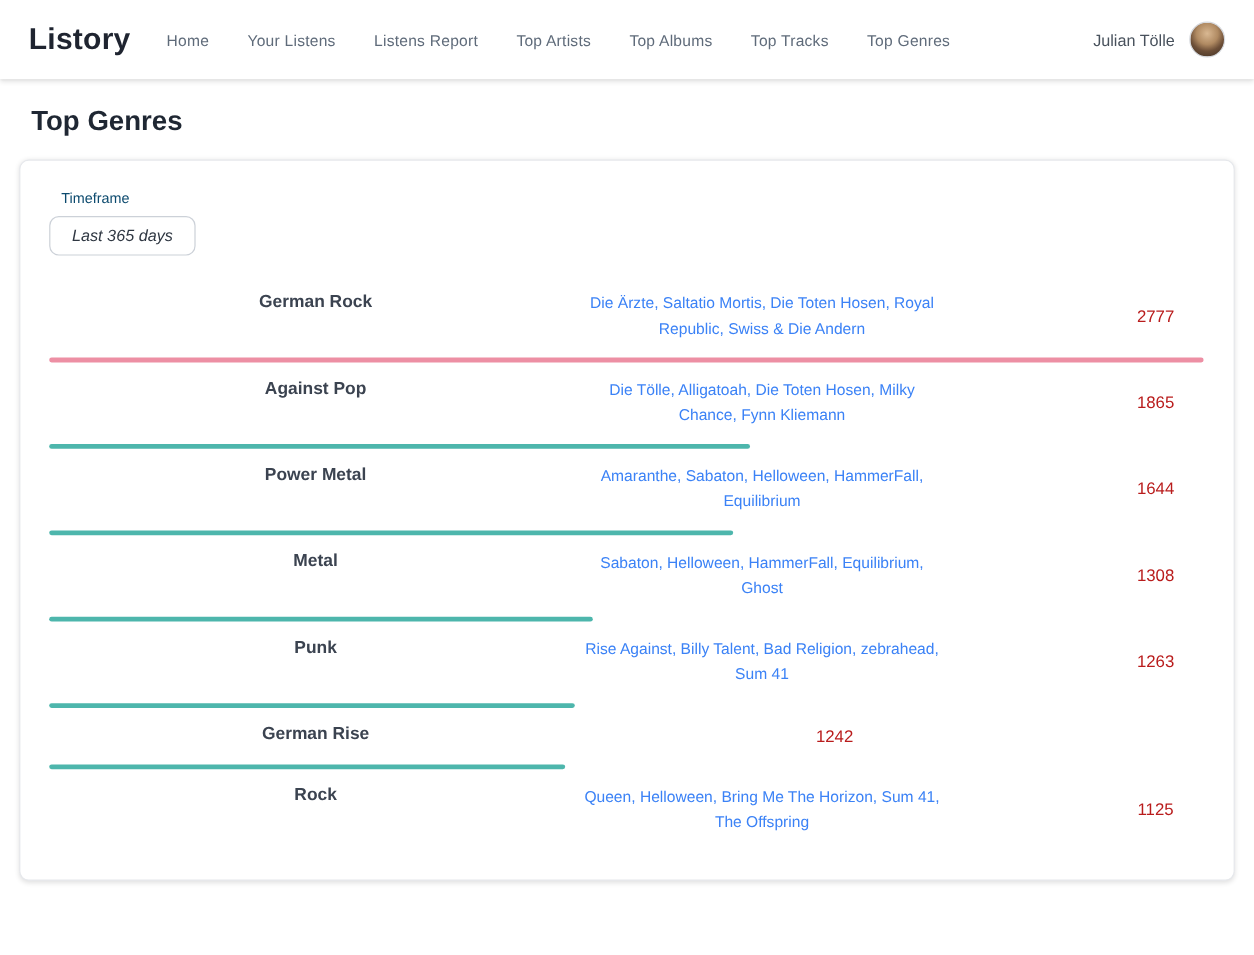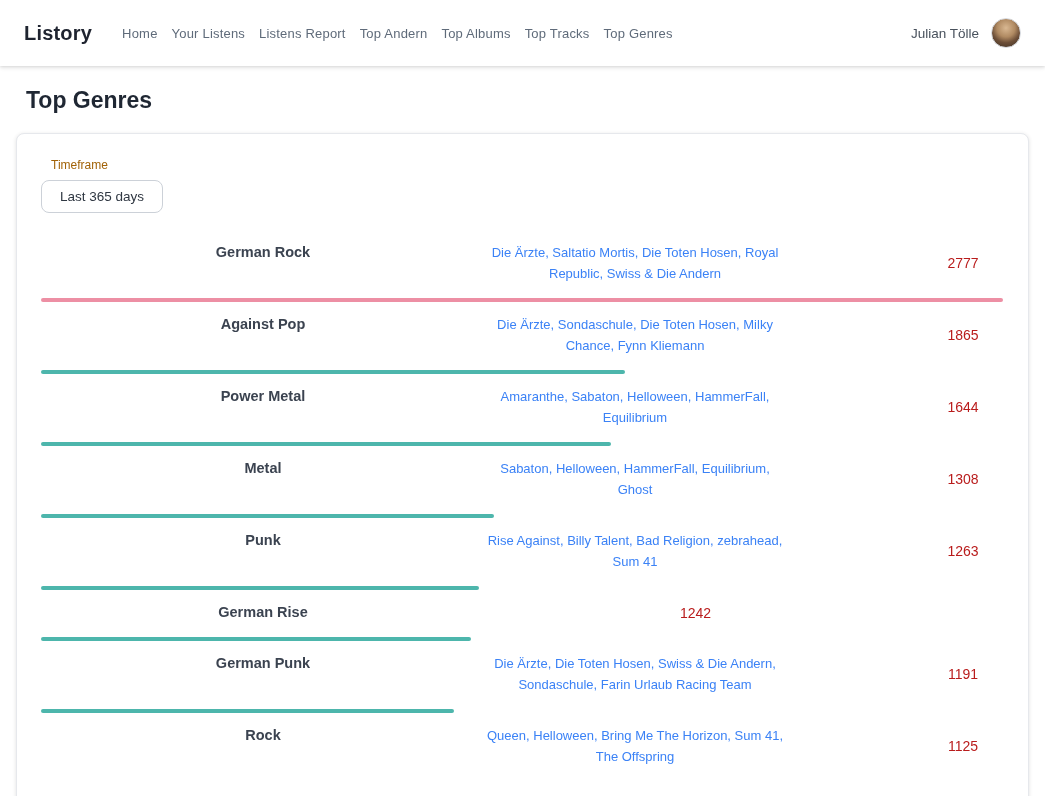--- a/index.html
+++ b/index.html
@@ -11,24 +11,24 @@
   }
   
   header.topbar {
     display: flex; align-items: center;
     height: 66px; padding: 0 24px;
     background: #fff;
     box-shadow: 0 2px 4px rgba(0,0,0,0.10), 0 1px 2px rgba(0,0,0,0.06);
     position: relative; z-index: 5;
   }
   .logo {
-    font-size: 20px; font-weight: 800; color: #1f2430;
+    font-size: 25px; font-weight: 800; color: #1f2430;
     letter-spacing: 0.2px; margin-right: 30px; cursor: pointer;
   }
-  nav.mainnav { display: flex; align-items: center; gap: 14px; }
+  nav.mainnav { display: flex; align-items: center; gap: 32px; }
   nav.mainnav a {
     text-decoration: none; color: #5f6b7a; font-size: 13px;
     letter-spacing: 0.2px; white-space: nowrap;
   }
   .spacer { flex: 1; }
   .username { font-size: 13.5px; color: #48515c; margin-right: 12px; white-space: nowrap; }
   .avatar {
     width: 30px; height: 30px; border-radius: 50%;
     background: radial-gradient(circle at 50% 32%, #d9b892 0%, #b08a62 38%, #6d4f38 62%, #3a2d22 100%);
     border: 1px solid #d6d9de; cursor: pointer; flex: 0 0 auto;
@@ -40,28 +40,28 @@
   }
   .card {
     margin: 0 16px;
     background: #fff;
     border: 1px solid #e6e8ec;
     border-radius: 8px;
     box-shadow: 0 1px 4px rgba(0,0,0,0.12);
     padding: 24px 25px 24px 24px;
   }
   .timeframe { margin-left: 10px; margin-bottom: 17px; }
-  .timeframe label { display: block; font-size: 12px; color: #a16207; margin-bottom: 8px; }
+  .timeframe label { display: block; font-size: 12px; color: #0c4a6e; margin-bottom: 8px; }
   .timeframe-select {
     display: inline-block;
     font-family: "Liberation Sans", sans-serif;
     font-size: 13.5px; color: #2f3742;
     background: #fff;
     border: 1px solid #ccd1d8; border-radius: 8px;
-    padding: 8px 18px; cursor: pointer; margin-left: -10px;
+    padding: 8px 18px; cursor: pointer; margin-left: -10px; font-style: italic;
   }
   
   .genre-table { width: 100%; }
   .genre-row-wrap { cursor: pointer; }
   .grow {
     display: grid;
     grid-template-columns: 427px 1fr 80px;
     padding: 12px 0 14px;
     align-items: flex-start;
     text-align: center;
@@ -88,21 +88,21 @@
 </style>
 </head>
 <body>
 
 <header class="topbar">
   <div class="logo">Listory</div>
   <nav class="mainnav">
       <a href="#">Home</a>
       <a href="#">Your Listens</a>
       <a href="#">Listens Report</a>
-      <a href="#">Top Andern</a>
+      <a href="#">Top Artists</a>
       <a href="#">Top Albums</a>
       <a href="#">Top Tracks</a>
       <a href="#">Top Genres</a>
     </nav>
   <div class="spacer"></div>
   <div class="username">Julian Tölle</div>
   <div class="avatar"></div>
 </header>
 
 <main>
@@ -120,21 +120,21 @@
       <div class="cell name">German Rock</div>
       <div class="cell artists">Die Ärzte, Saltatio Mortis, Die Toten Hosen, Royal Republic, Swiss &amp; Die Andern</div>
       <div class="cell count">2777</div>
     </div>
     <div class="bar" style="width: 100%; background: rgb(237, 143, 164);"></div>
   </div>
 
   <div class="genre-row-wrap">
     <div class="grow">
       <div class="cell name">Against Pop</div>
-      <div class="cell artists">Die Ärzte, Sondaschule, Die Toten Hosen, Milky Chance, Fynn Kliemann</div>
+      <div class="cell artists">Die Tölle, Alligatoah, Die Toten Hosen, Milky Chance, Fynn Kliemann</div>
       <div class="cell count">1865</div>
     </div>
     <div class="bar" style="width: 60.677%; background: rgb(77, 182, 172);"></div>
   </div>
 
   <div class="genre-row-wrap">
     <div class="grow">
       <div class="cell name">Power Metal</div>
       <div class="cell artists">Amaranthe, Sabaton, Helloween, HammerFall, Equilibrium</div>
       <div class="cell count">1644</div>
@@ -161,28 +161,20 @@
   </div>
 
   <div class="genre-row-wrap">
     <div class="grow">
       <div class="cell name">German Rise</div>
       <div class="cell count">1242</div>
     </div>
     <div class="bar" style="width: 44.7245%; background: rgb(77, 182, 172);"></div>
   </div>
 
-  <div class="genre-row-wrap">
-    <div class="grow">
-      <div class="cell name">German Punk</div>
-      <div class="cell artists">Die Ärzte, Die Toten Hosen, Swiss &amp; Die Andern, Sondaschule, Farin Urlaub Racing Team</div>
-      <div class="cell count">1191</div>
-    </div>
-    <div class="bar" style="width: 42.888%; background: rgb(77, 182, 172);"></div>
-  </div>
 
   <div class="genre-row-wrap">
     <div class="grow">
       <div class="cell name">Rock</div>
       <div class="cell artists">Queen, Helloween, Bring Me The Horizon, Sum 41, The Offspring</div>
       <div class="cell count">1125</div>
     </div>
 
   </div>
 

